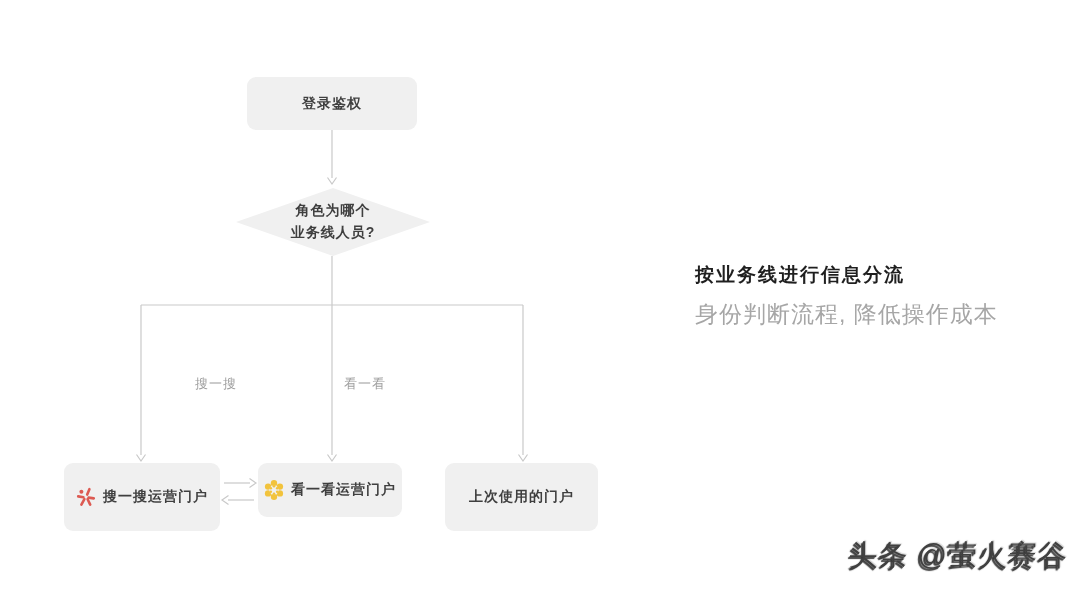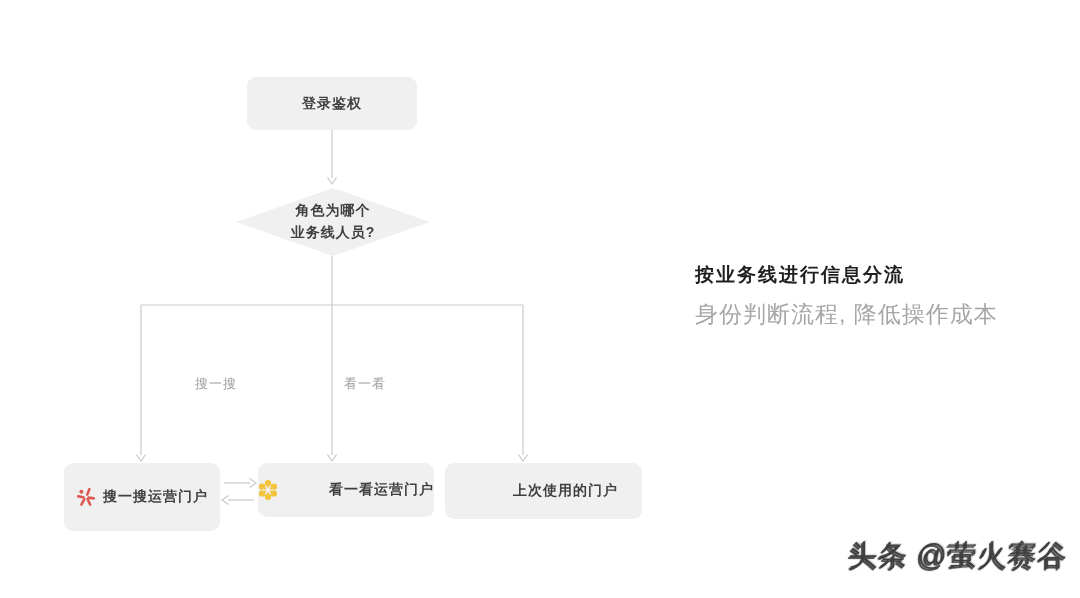--- a/index.html
+++ b/index.html
@@ -86,21 +86,21 @@
       <circle class="red-fill" cx="-4.6" cy="-5.2" r="2"></circle>
       <line class="red-stroke" x1="1.2" y1="-2.4" x2="3.4" y2="-7.8"></line>
       <line class="red-stroke" x1="-2.6" y1="0.2" x2="-7.8" y2="-0.6"></line>
       <line class="red-stroke" x1="2.6" y1="0.6" x2="7.8" y2="1.4"></line>
       <line class="red-stroke" x1="-1.6" y1="2.2" x2="-4.6" y2="7.6"></line>
       <line class="red-stroke" x1="1.6" y1="2.2" x2="4.2" y2="7.6"></line>
     </svg>
     <span>搜一搜运营门户</span>
   </div>
 
-  <div class="node" style="left:258px;top:463px;width:176px;height:54px;justify-content:space-between;">
+  <div class="node" style="left:258px;top:463px;width:144px;height:54px;">
     <svg class="icon" width="20" height="20" viewBox="-10 -10 20 20">
       <g class="yellow-fill">
         <circle cx="0" cy="-6.8" r="3.2"></circle>
           <circle cx="5.9" cy="-3.4" r="3.2"></circle>
         <circle cx="5.9" cy="3.4" r="3.2"></circle>
           <circle cx="0" cy="6.8" r="3.2"></circle>
         <circle cx="-5.9" cy="3.4" r="3.2"></circle>
           <circle cx="-5.9" cy="-3.4" r="3.2"></circle>
       </g>
       <circle cx="0" cy="0" r="4.6" fill="#F0F0F0"></circle>
@@ -109,21 +109,21 @@
           <circle cx="3.2" cy="1.8" r="1.3"></circle>
         <circle cx="0" cy="3.7" r="1.3"></circle>
           <circle cx="-3.2" cy="1.8" r="1.3"></circle>
         <circle cx="-3.2" cy="-1.8" r="1.3"></circle>
           <circle cx="0" cy="-3.7" r="1.3"></circle>
       </g>
     </svg>
     <span>看一看运营门户</span>
   </div>
 
-  <div class="node" style="left:445px;top:463px;width:153px;height:56px;padding-left:44px;">
+  <div class="node" style="left:445px;top:463px;width:153px;height:68px;">
     <span>上次使用的门户</span>
   </div>
 
   <div class="heading">
     <div class="title">按业务线进行信息分流</div>
     <div class="subtitle">身份判断流程, 降低操作成本</div>
   </div>
 
   <div class="watermark">头条 @萤火赛谷</div>
 

